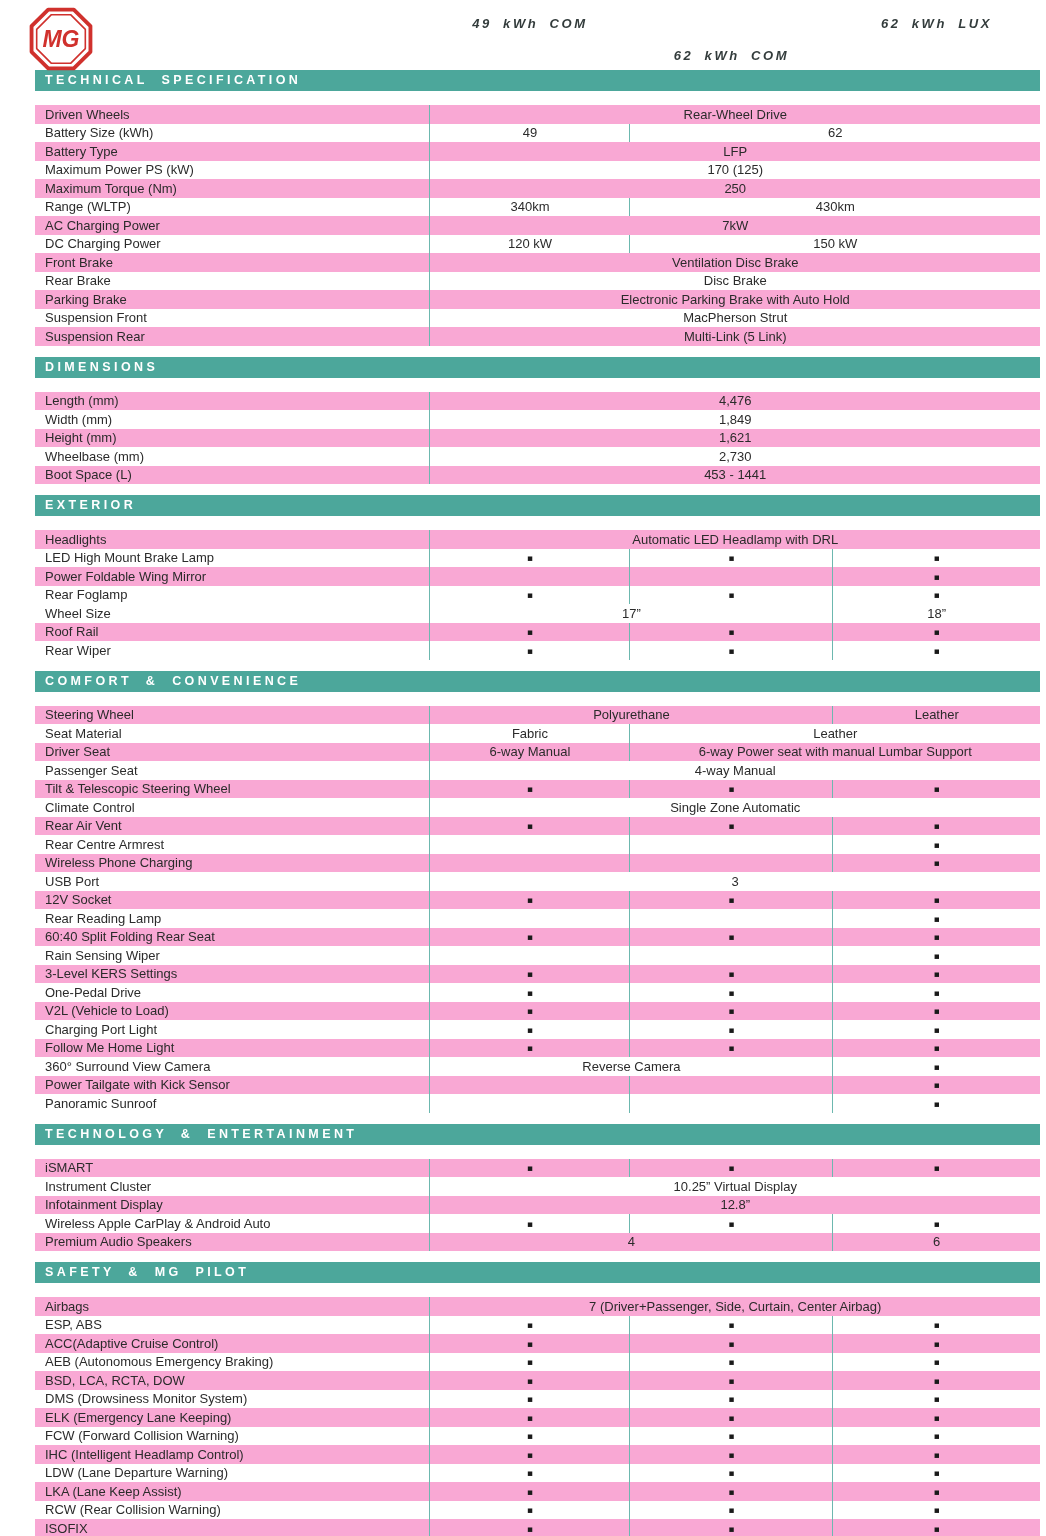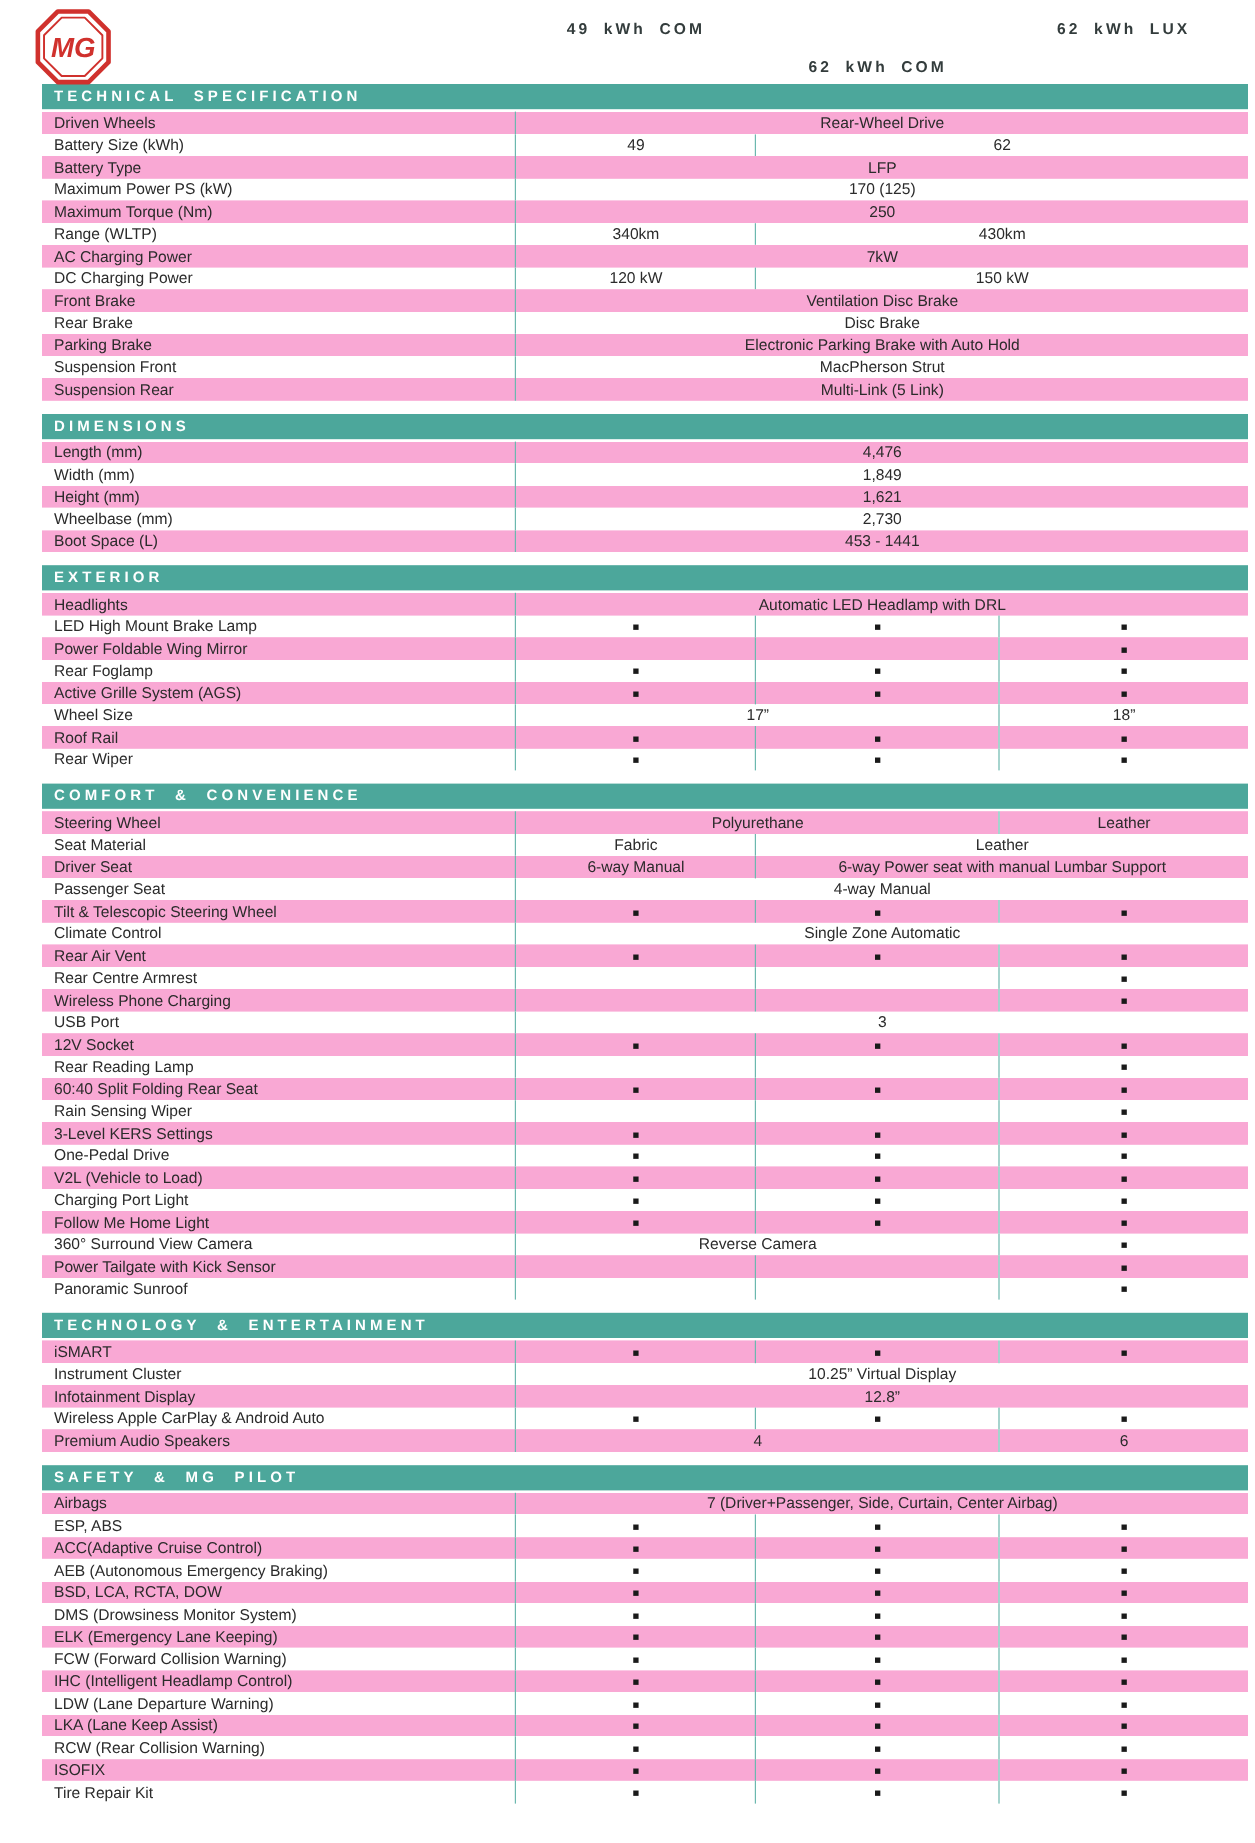--- a/index.html
+++ b/index.html
@@ -3,33 +3,33 @@
 <meta charset="utf-8">
 <style>
   html,body{margin:0;padding:0;background:#ffffff;}
   body{width:1046px;height:1536px;overflow:hidden;font-family:"Liberation Sans",sans-serif;}
   .page{position:relative;width:1046px;height:1096px;background:#fff;}
 
   .topbar{position:relative;height:70px;}
   .logo{position:absolute;left:29px;top:7px;width:64px;height:64px;}
   .logo svg{width:100%;height:100%;}
 
-  .col-headers{position:absolute;left:35px;right:6px;bottom:7px;display:flex;}
+  .col-headers{position:absolute;left:35px;right:6px;bottom:7px;display:flex;font-style:italic;}
   .col-headers .spacer{width:39.3%;}
   .col-headers .col{text-align:center;font-weight:bold;font-size:13px;
     letter-spacing:2.6px;word-spacing:5px;color:#333c3c;white-space:nowrap;}
   .col-headers .c1{width:19.9%;}
   .col-headers .c2{width:20.2%;margin-top:32px;}
   .col-headers .c3{width:20.6%;}
 
   .content{margin:0 6px 0 35px;}
   .section{margin-bottom:11px;}
   .section-bar{height:21px;line-height:21px;background:#4CA79B;color:#ffffff;
     font-weight:bold;font-size:12.5px;letter-spacing:3.4px;word-spacing:7px;
-    padding-left:10px;margin-bottom:2px;}
+    padding-left:10px;margin-bottom:14px;}
 
   table.spec{width:100%;border-collapse:collapse;table-layout:fixed;}
   table.spec col.lc{width:39.3%;}
   table.spec col.v1{width:19.9%;}
   table.spec col.v2{width:20.2%;}
   table.spec col.v3{width:20.6%;}
   table.spec tr{height:18.5px;}
   table.spec tr.odd{background:#f9a8d4;padding-left:12px;}
   td{padding:0;font-size:13px;color:#2b2b2b;vertical-align:middle;
      white-space:nowrap;overflow:hidden;}
@@ -187,26 +187,20 @@
               <td class="val" colspan="1"></td>
               <td class="val" colspan="1"></td>
               <td class="val last" colspan="1"><span class="bullet">▪</span></td>
             </tr>
             <tr class="even">
               <td class="label">Rear Foglamp</td>
               <td class="val" colspan="1"><span class="bullet">▪</span></td>
               <td class="val" colspan="1"><span class="bullet">▪</span></td>
               <td class="val last" colspan="1"><span class="bullet">▪</span></td>
             </tr>
-            <tr class="odd">
-              <td class="label">Active Grille System (AGS)</td>
-              <td class="val" colspan="1"><span class="bullet">▪</span></td>
-              <td class="val" colspan="1"><span class="bullet">▪</span></td>
-              <td class="val last" colspan="1"><span class="bullet">▪</span></td>
-            </tr>
             <tr class="even">
               <td class="label">Wheel Size</td>
               <td class="val" colspan="2">17”</td>
               <td class="val last" colspan="1">18”</td>
             </tr>
             <tr class="odd">
               <td class="label">Roof Rail</td>
               <td class="val" colspan="1"><span class="bullet">▪</span></td>
               <td class="val" colspan="1"><span class="bullet">▪</span></td>
               <td class="val last" colspan="1"><span class="bullet">▪</span></td>

